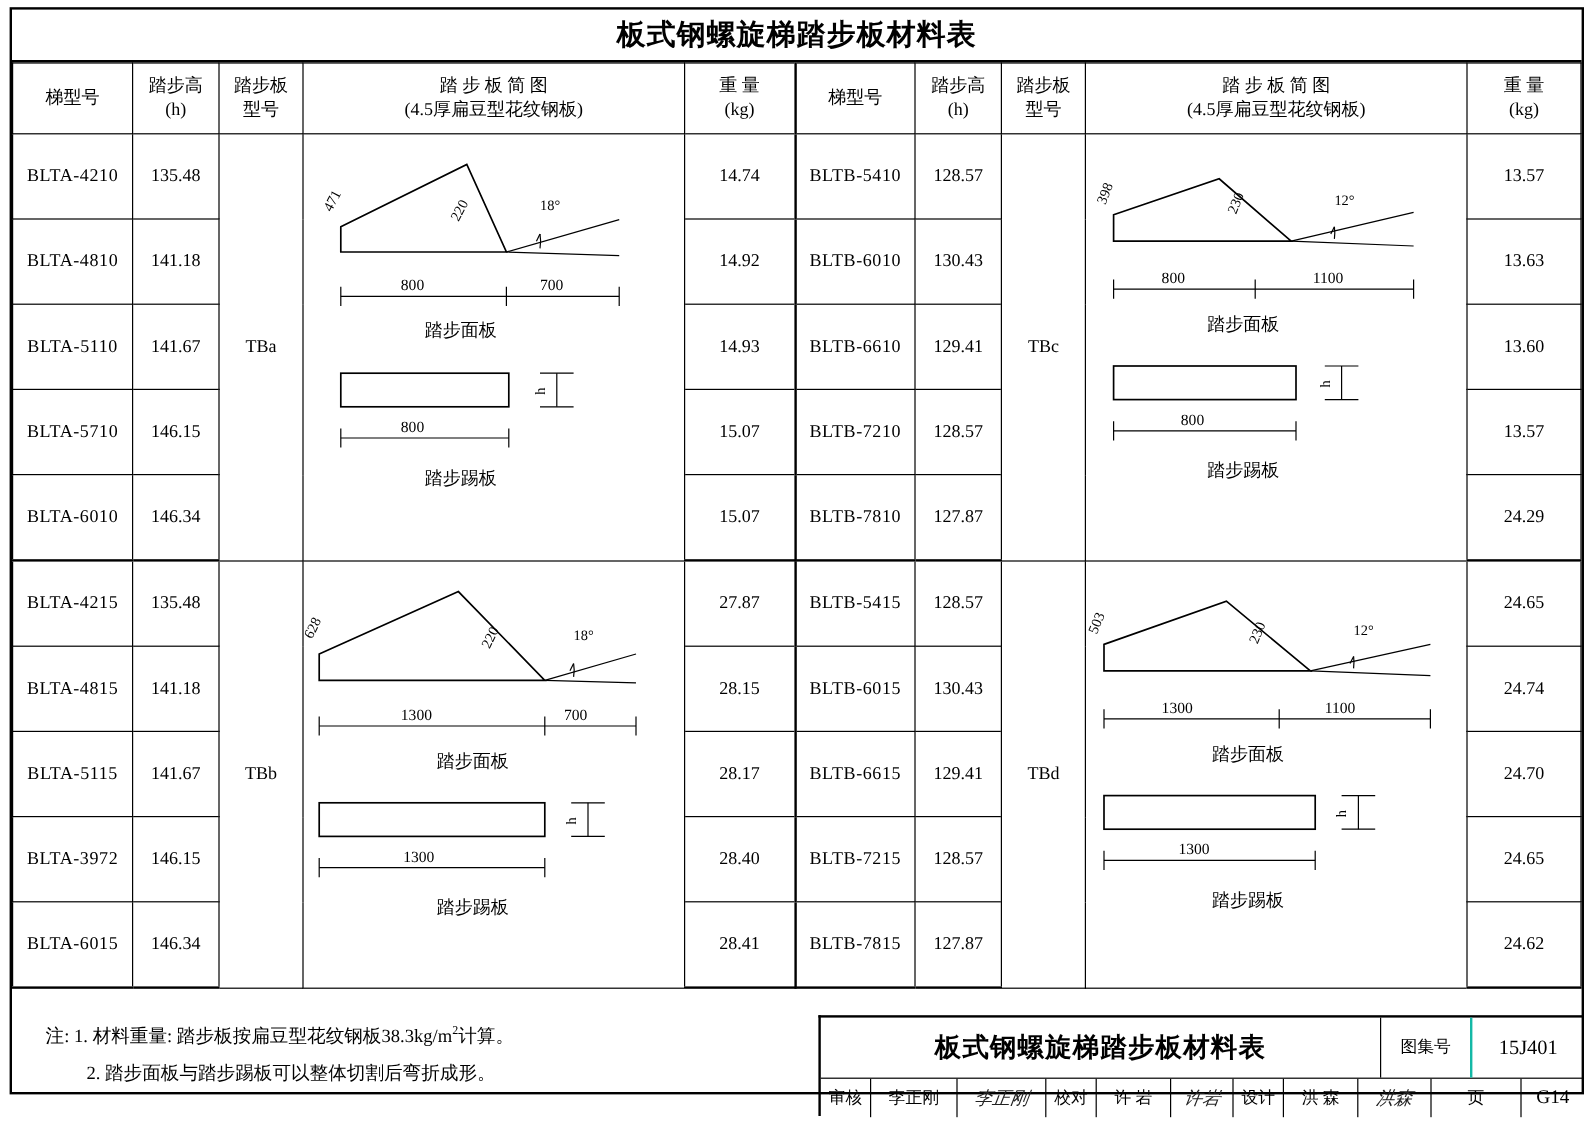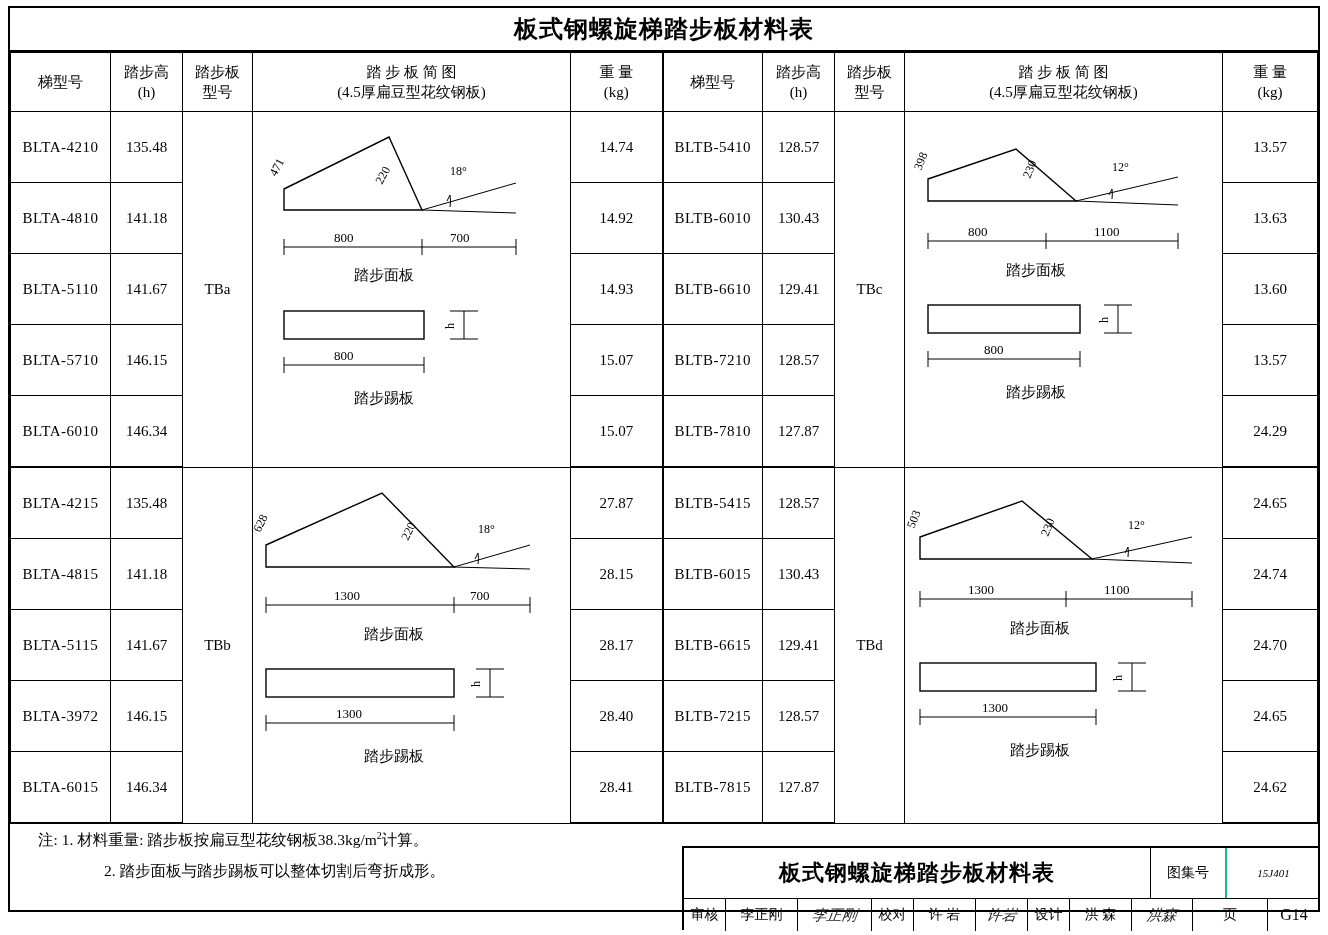--- a/index.html
+++ b/index.html
@@ -50,27 +50,27 @@
   .rowcell{height:70px;}
   .code{font-size:15.5px;letter-spacing:0.5px;}
   .num{font-size:15.5px;}
   .typ{font-size:15.5px;}
   .thickmid{border-right:2px solid #000 !important;}
   .thickbot td{border-bottom:2px solid #000 !important;}
   .diagcell{padding:0;position:relative;}
   .svgwrap{display:block;margin:0 auto;}
   .notes{
     position:absolute;
-    left:10px;top:816px;
+    left:10px;top:840px;
     width:640px;
     font-size:15.5px;
     line-height:2.0;
   }
   .notes .l1{margin-left:18px;}
-  .notes .l2{margin-left:84px;}
+  .notes .l2{margin-left:52px;}
   sup{font-size:10px;vertical-align:super;}
   
   .titleblock{
     position:absolute;
     left:672px;top:838px;
     width:638px;height:84px;
     border-top:2px solid #000;
     border-left:2px solid #000;
     box-sizing:border-box;
   }
@@ -88,22 +88,21 @@
   }
   .tb-lab{
     flex:0 0 74px;
     display:flex;align-items:center;justify-content:center;
     border-right:2px solid #14b8a6;
     font-size:14px;
   }
   .tb-val{
     flex:1;
     display:flex;align-items:center;justify-content:center;
-    font-size:11px;
-    font-style:italic;
+    font-size:17px;
   }
   .tb-row2{
     display:flex;height:32px;
   }
   .tb-c{
     display:flex;align-items:center;
     border-right:1px solid #000;
     font-size:14px;
     padding:0 4px;
     box-sizing:border-box;

